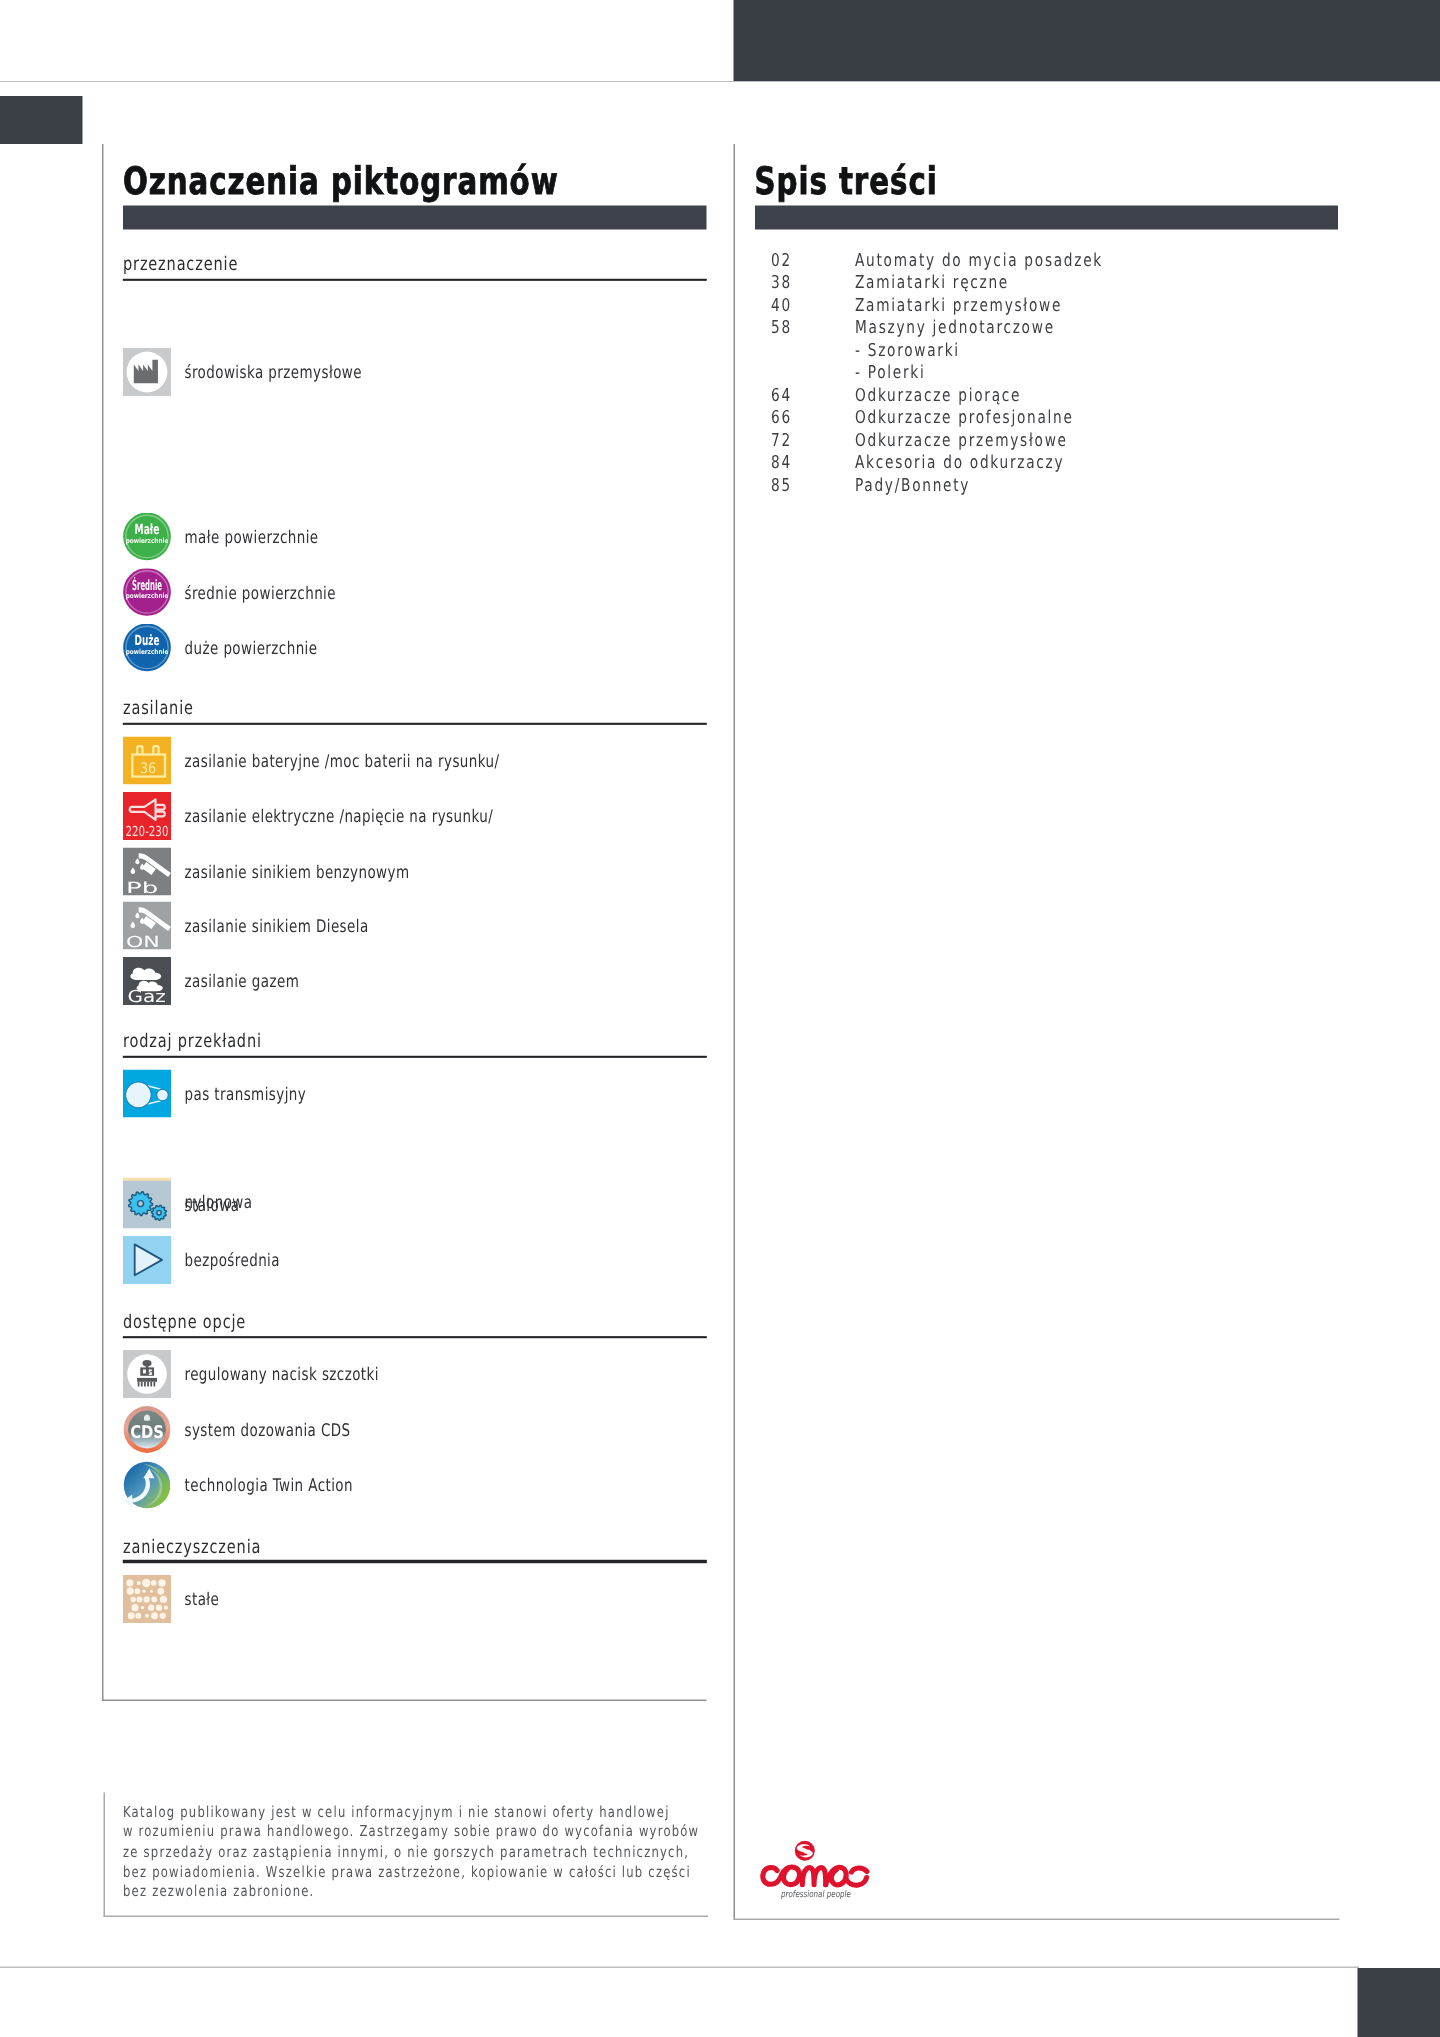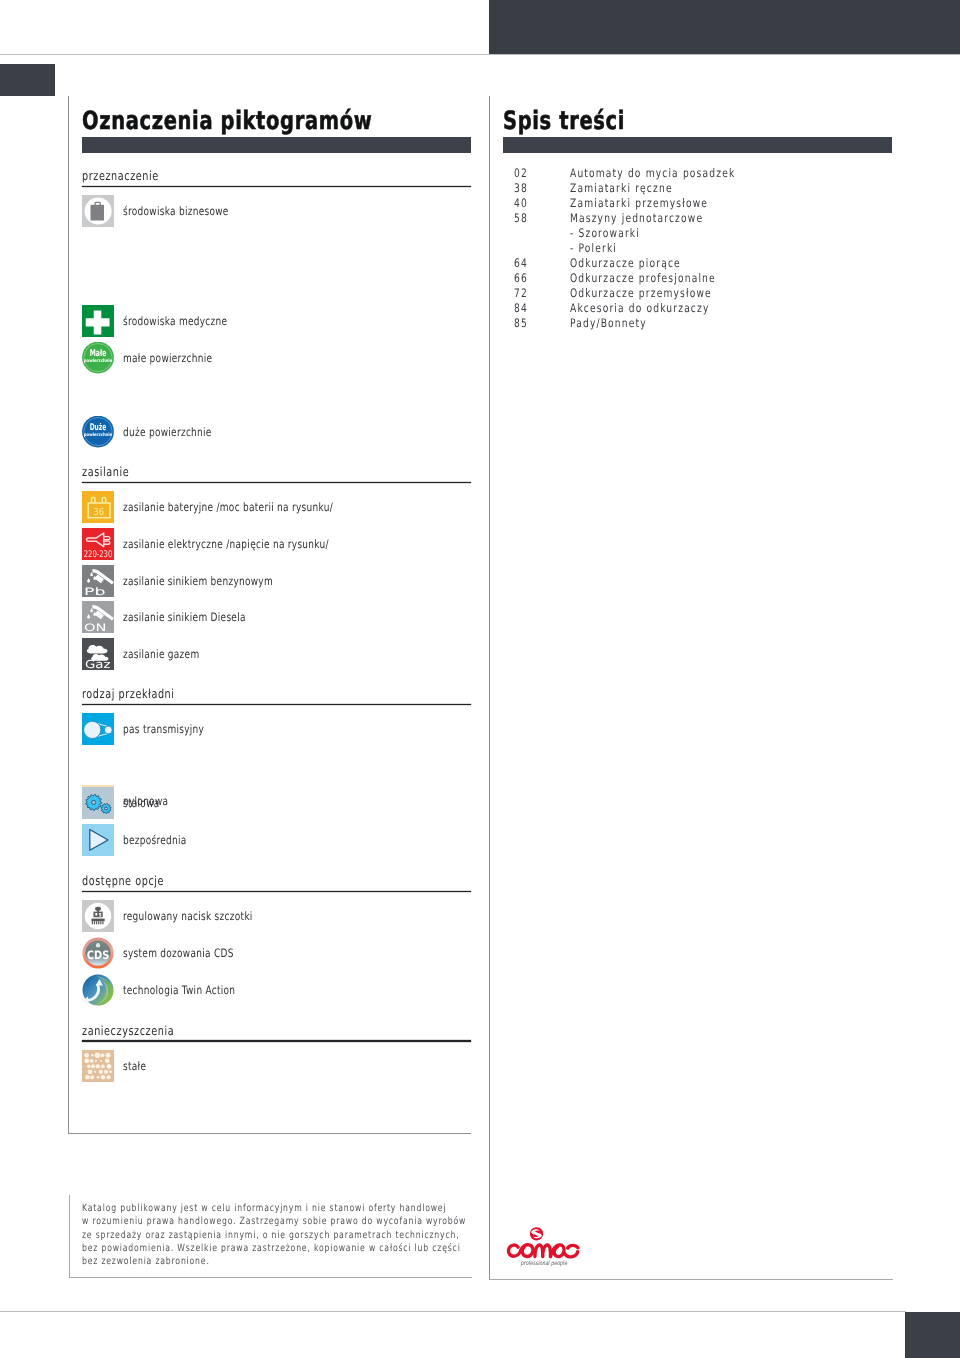--- a/index.html
+++ b/index.html
@@ -87,44 +87,45 @@
 <div class="fbox-bottom"></div>
 <div class="fbox2-bottom"></div>
 <div class="botline"></div>
 <div class="br-block"></div>
 <div class="col-title title-left">Oznaczenia piktogramów</div>
 <div class="hdr-bar bar-left"></div>
 <div class="col-title title-right">Spis treści</div>
 <div class="hdr-bar bar-right"></div>
 <div class="sec-head" style="top:170.1px">przeznaczenie</div>
 <div class="sec-rule" style="top:185.5px"></div>
-<div class="row" style="top:194.7px">
+<div class="row" style="top:231.5px">
       <span class="ico"><svg viewBox="0 0 32 32" width="32" height="32">
           <rect width="32" height="32" fill="#c9cacb"></rect>
-          <circle cx="16.1" cy="16" r="13.6" fill="#fff"></circle>
-          <path d="M12.4 10.0 V8.3 a1.55 1.55 0 0 1 1.55-1.55 h3.4 a1.55 1.55 0 0 1 1.55 1.55 V10.0 h-1.3 V8.5 a0.5 .5 0 0 0-.5-.5 h-2.9 a0.5 .5 0 0 0-.5 .5 V10.0 Z" fill="#7e8083"></path>
-          <rect x="8.5" y="9.8" width="13.5" height="15.7" fill="#7e8083"></rect>
-        </svg></span>
-      <span class="lbl">środowiska biznesowe</span>
-    </div>
-<div class="row" style="top:305.1px">
-      <span class="ico"><svg viewBox="0 0 32 32" width="32" height="32">
-          <rect width="32" height="32" fill="#008e3f"></rect>
-          <path d="M11.7 5.4 h7.6 v7.8 h8.2 v8.3 h-8.2 v8.1 h-7.6 v-8.1 h-8.0 v-8.3 h8.0 Z" fill="#fcfefd"></path>
-        </svg></span>
-      <span class="lbl">środowiska medyczne</span>
+          <circle cx="16.0" cy="16" r="13.6" fill="#fff"></circle>
+          <path d="M7.2 23.5 V11.0 L10.3 15.3 V11.0 L13.4 15.3 V11.0 L16.5 15.3 V11.0 L19.6 15.3 V7.8 h3.7 V23.5 Z" fill="#6a6c6f"></path>
+        </svg></span>
+      <span class="lbl">środowiska przemysłowe</span>
     </div>
 <div class="row" style="top:341.9px">
       <span class="ico"><svg viewBox="0 0 32 32" width="32" height="32">
           <circle cx="16" cy="15.6" r="15.9" fill="#3eb049"></circle>
           <circle cx="16" cy="15.6" r="14.1" fill="none" stroke="#8fd494" stroke-width="0.9" opacity="0.85"></circle>
           <text x="16" y="14.1" text-anchor="middle" font-family="DejaVu Sans,sans-serif" font-size="9.4" font-weight="bold" fill="#ffffff" textLength="16.6" lengthAdjust="spacingAndGlyphs">Małe</text>
           <text x="16" y="19.9" text-anchor="middle" font-family="DejaVu Sans,sans-serif" font-size="4.6" font-weight="bold" fill="#ffffff" textLength="28.4" lengthAdjust="spacingAndGlyphs">powierzchnie</text>
         </svg></span>
       <span class="lbl">małe powierzchnie</span>
+    </div>
+<div class="row" style="top:378.7px">
+      <span class="ico"><svg viewBox="0 0 32 32" width="32" height="32">
+          <circle cx="16" cy="15.6" r="15.9" fill="#a4218c"></circle>
+          <circle cx="16" cy="15.6" r="14.1" fill="none" stroke="#cf7ec2" stroke-width="0.9" opacity="0.85"></circle>
+          <text x="16" y="14.1" text-anchor="middle" font-family="DejaVu Sans,sans-serif" font-size="9.4" font-weight="bold" fill="#ffffff" textLength="20.0" lengthAdjust="spacingAndGlyphs">Średnie</text>
+          <text x="16" y="19.9" text-anchor="middle" font-family="DejaVu Sans,sans-serif" font-size="4.6" font-weight="bold" fill="#ffffff" textLength="28.4" lengthAdjust="spacingAndGlyphs">powierzchnie</text>
+        </svg></span>
+      <span class="lbl">średnie powierzchnie</span>
     </div>
 <div class="row" style="top:415.5px">
       <span class="ico"><svg viewBox="0 0 32 32" width="32" height="32">
           <circle cx="16" cy="15.6" r="15.9" fill="#1064ad"></circle>
           <circle cx="16" cy="15.6" r="14.1" fill="none" stroke="#6da3d3" stroke-width="0.9" opacity="0.85"></circle>
           <text x="16" y="14.1" text-anchor="middle" font-family="DejaVu Sans,sans-serif" font-size="9.4" font-weight="bold" fill="#ffffff" textLength="16.6" lengthAdjust="spacingAndGlyphs">Duże</text>
           <text x="16" y="19.9" text-anchor="middle" font-family="DejaVu Sans,sans-serif" font-size="4.6" font-weight="bold" fill="#ffffff" textLength="28.4" lengthAdjust="spacingAndGlyphs">powierzchnie</text>
         </svg></span>
       <span class="lbl">duże powierzchnie</span>
     </div>

